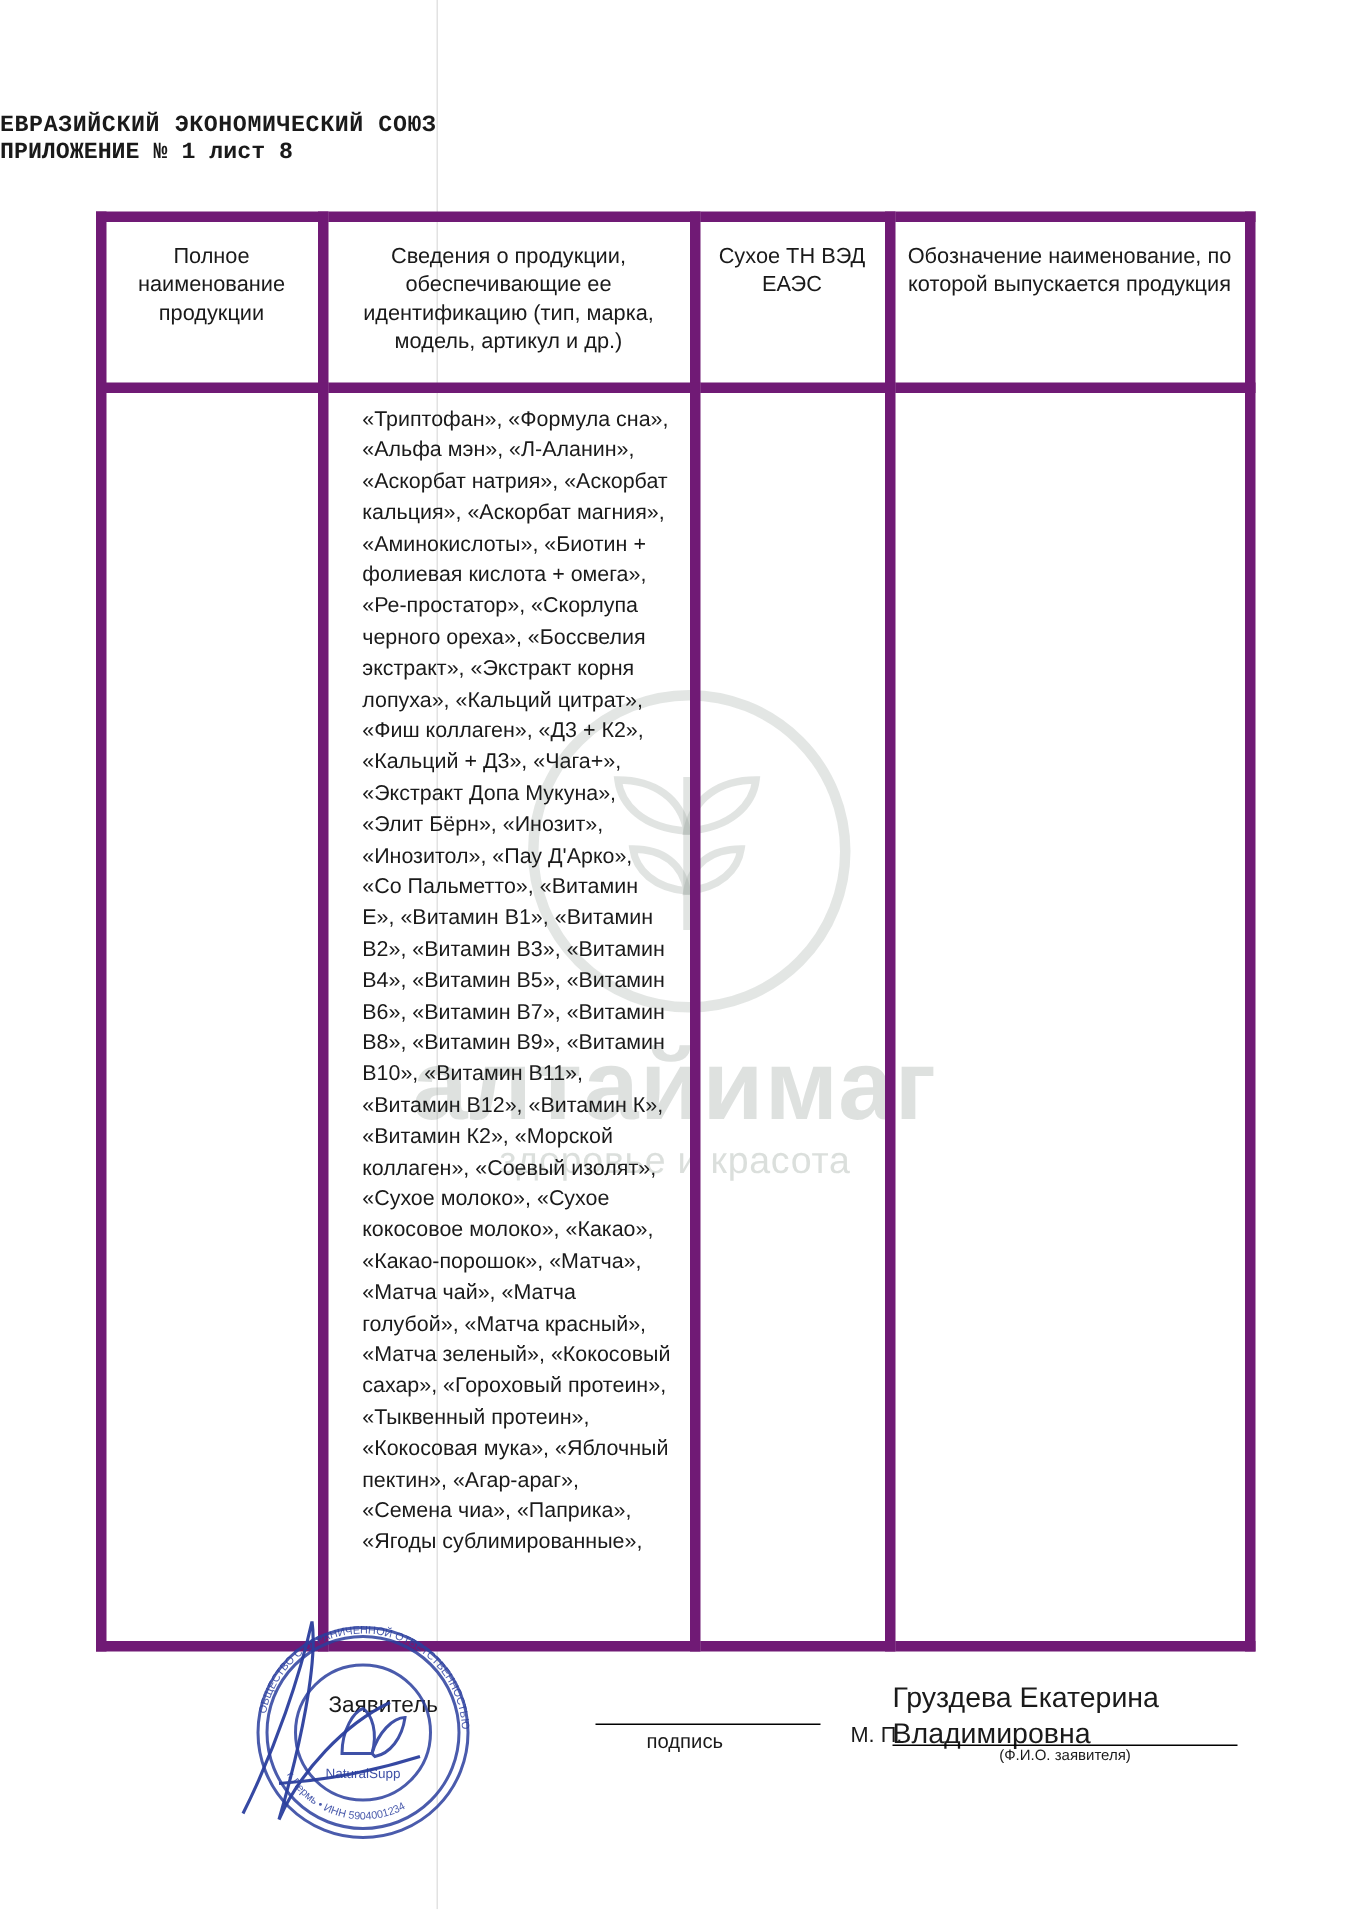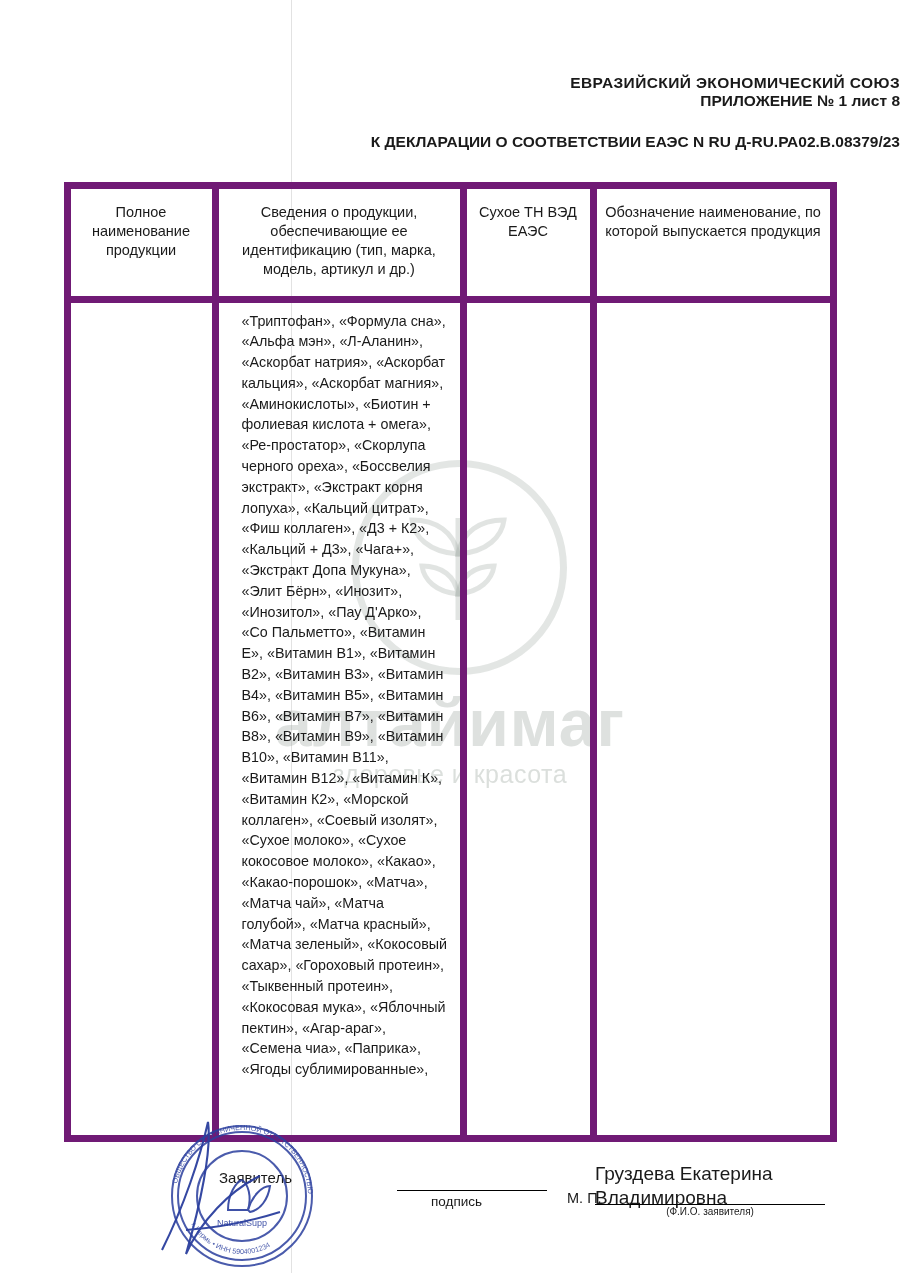--- a/index.html
+++ b/index.html
@@ -76,22 +76,23 @@
     width: 120px;
     height: 120px;
   }
 
   .content {
     position: relative;
     z-index: 2;
   }
 
   .head {
-    text-align: right;
+    text-align: left;
     font-weight: bold;
+    font-family: Liberation Mono, monospace;
   }
   .head-1 {
     margin-top: 74px;
     font-size: 15.5px;
     letter-spacing: 0.4px;
   }
   .head-2 {
     font-size: 15.5px;
   }
   .head-3 {
@@ -216,21 +217,20 @@
       </g>
     </svg>
     <div class="wm-text">алтайимаг</div>
     <div class="wm-sub">здоровье и красота</div>
   </div>
 
   <div class="content">
 
     <div class="head head-1">ЕВРАЗИЙСКИЙ ЭКОНОМИЧЕСКИЙ СОЮЗ</div>
     <div class="head head-2">ПРИЛОЖЕНИЕ № 1 лист 8</div>
-    <div class="head head-3">К ДЕКЛАРАЦИИ О СООТВЕТСТВИИ ЕАЭС N RU Д-RU.РА02.В.08379/23</div>
 
     <table class="main">
       <colgroup>
         <col class="col-1">
         <col class="col-2">
         <col class="col-3">
         <col class="col-4">
       </colgroup>
       <thead>
         <tr>

